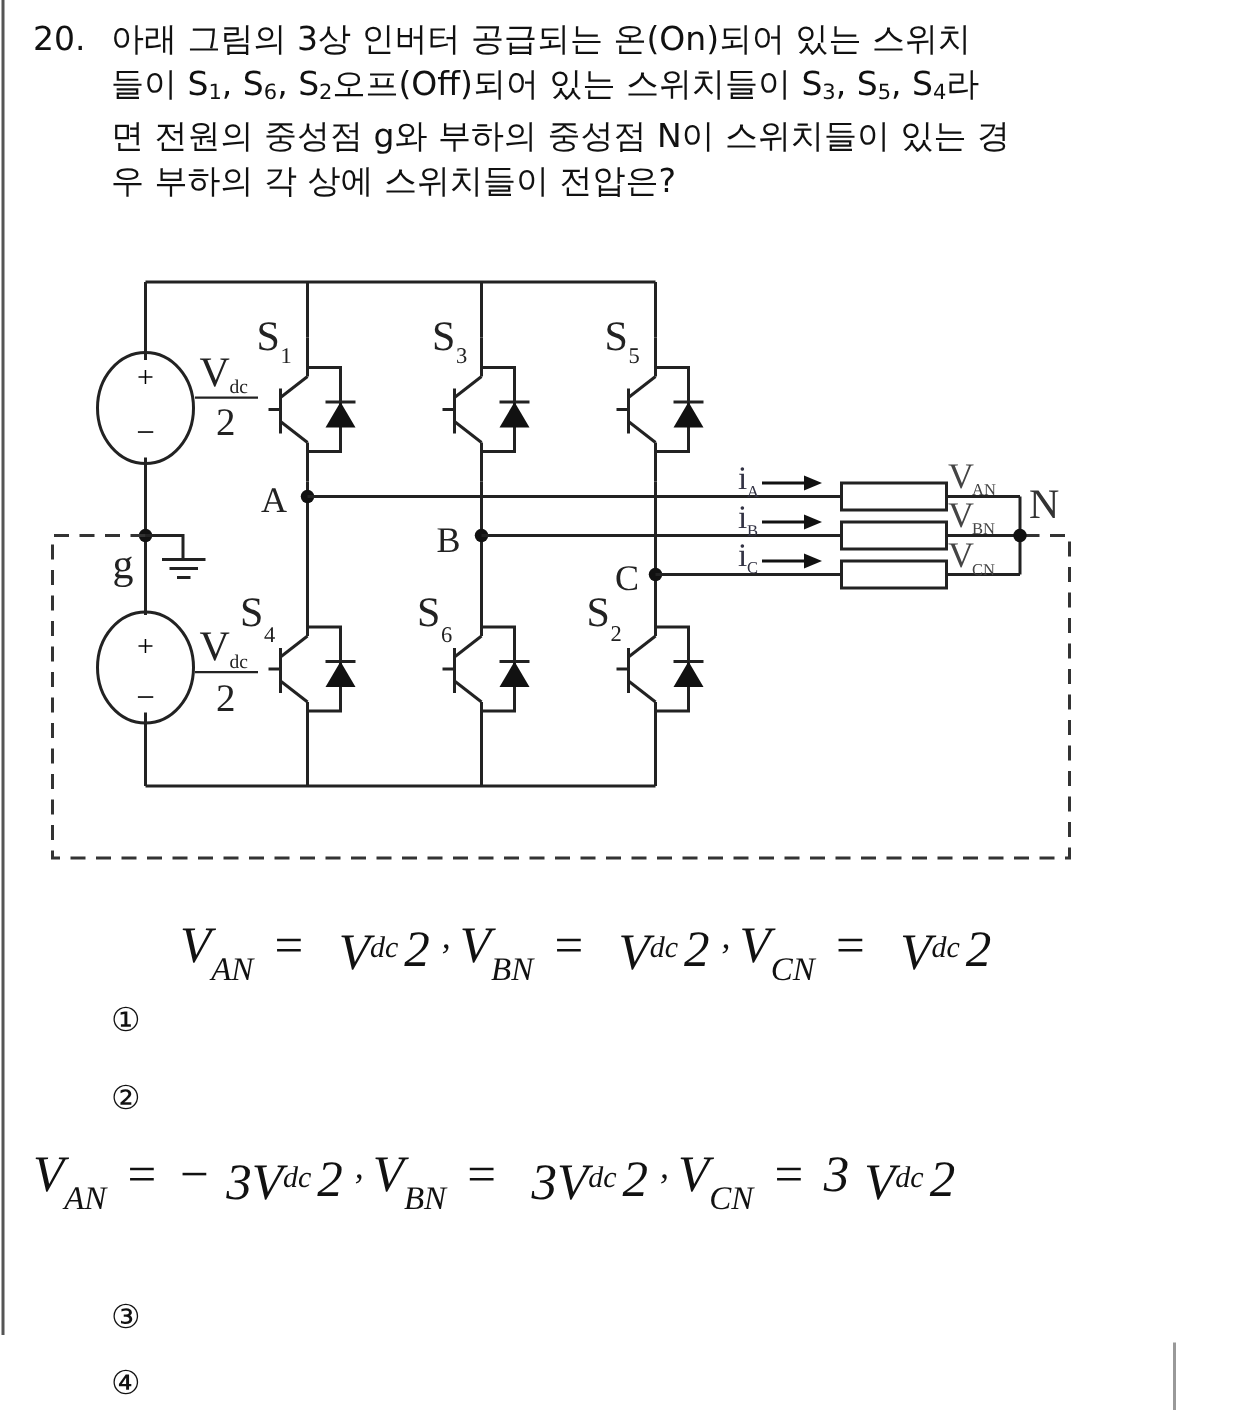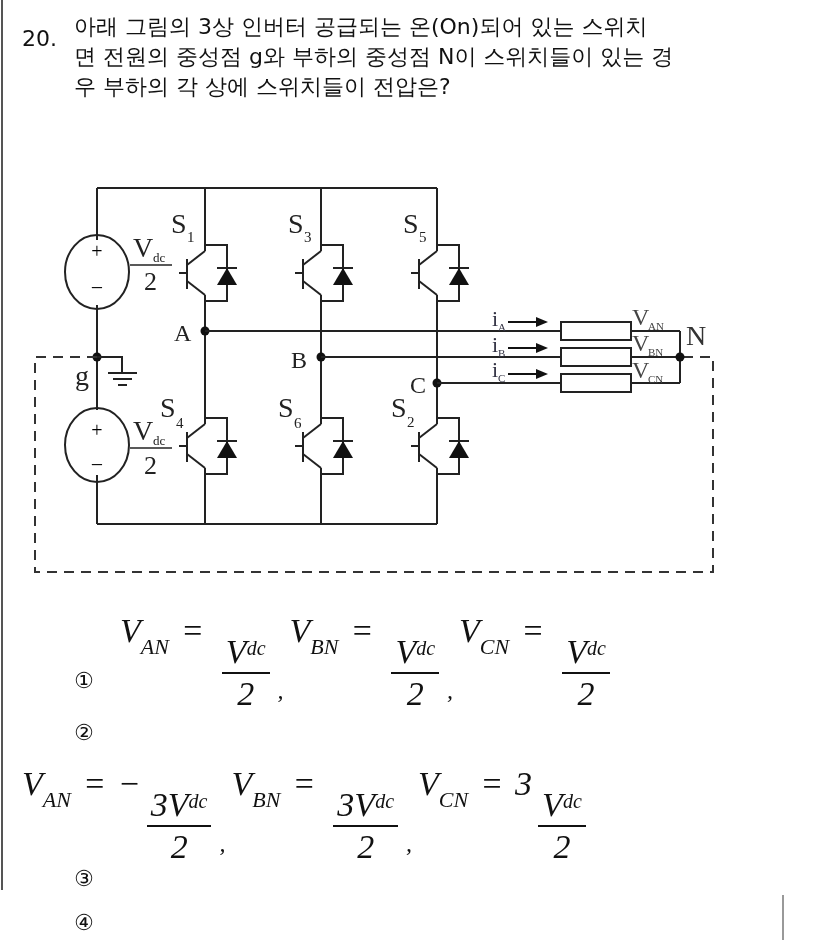--- a/index.html
+++ b/index.html
@@ -1,46 +1,47 @@
 <!DOCTYPE html>
 <html><head>
 <meta charset="utf-8">
 <style>
   html, body { margin:0; padding:0; background:#ffffff; }
   body { width:826px; height:940px; position:relative; overflow:hidden; font-family:"DejaVu Sans", sans-serif; color:#111; }
   .left-border { position:absolute; left:1px; top:0; width:2px; height:890px; background:#555; }
   .right-border { position:absolute; left:782px; top:895px; width:2px; height:45px; background:#999; }
   .question { position:absolute; left:22px; top:12px; width:780px; font-size:22px; line-height:30px; }
-  .q-num { position:absolute; left:0; top:0;margin-top:12px; }
+  .q-num { position:absolute; left:0; top:0; }
   .q-text { position:absolute; left:52px; top:0; width:730px; }
   .q-line { display:block; white-space:nowrap; }
   sub { font-size:14px; vertical-align:-3px; }
   .diagram { position:absolute; left:0; top:150px; width:826px; height:440px; }
   .math { font-family:"Liberation Serif","DejaVu Serif", serif; color:#111; }
   .opt-num { position:absolute; font-size:22px; font-family:"DejaVu Sans", sans-serif; }
   .eq { position:absolute; display:flex; align-items:flex-start; font-size:34px;font-style:italic; }
-  .frac { display:inline-flex; flex-direction:column; align-items:center; margin:16px 6px; }
+  .frac { display:inline-flex; flex-direction:row; align-items:center; margin:0 6px; }
   .frac .num { padding:0 4px; line-height:40px; }
   .frac .bar { height:2px; background:#111; align-self:stretch; }
   .frac .den { line-height:40px; }
   .sub-s { font-size:22px; vertical-align:-12px; }
   .sup-s { font-size:20px; vertical-align:8px; }
   .op { margin:0 12px; }
   .comma { margin:0 6px 0 2px; align-self:flex-end; padding-bottom:26px; font-size:24px;}
 </style>
 </head>
 <body>
 
 <div class="left-border"></div>
 <div class="right-border"></div>
 
 <div class="question">
   <span class="q-num">20.</span>
   <div class="q-text">
     <span class="q-line">아래 그림의 3상 인버터 공급되는 온(On)되어 있는 스위치</span>
+    <span class="q-line"><span>들이 S</span><sub>1</sub><span>, S</span><sub>6</sub><span>, S</span><sub>2</sub><span>오프(Off)되어 있는 스위치들이 S</span><sub>3</sub><span>, S</span><sub>5</sub><span>, S</span><sub>4</sub><span>라</span></span>
     <span class="q-line">면 전원의 중성점 g와 부하의 중성점 N이 스위치들이 있는 경</span>
     <span class="q-line">우 부하의 각 상에 스위치들이 전압은?</span>
   </div>
 </div>
 
 <svg class="diagram" viewBox="0 150 826 440" width="826" height="440" xmlns="http://www.w3.org/2000/svg">
   <defs>
     <g id="igbt">
 
       <line x1="0" y1="-48" x2="0" y2="-22" stroke="#222" stroke-width="2"></line>

